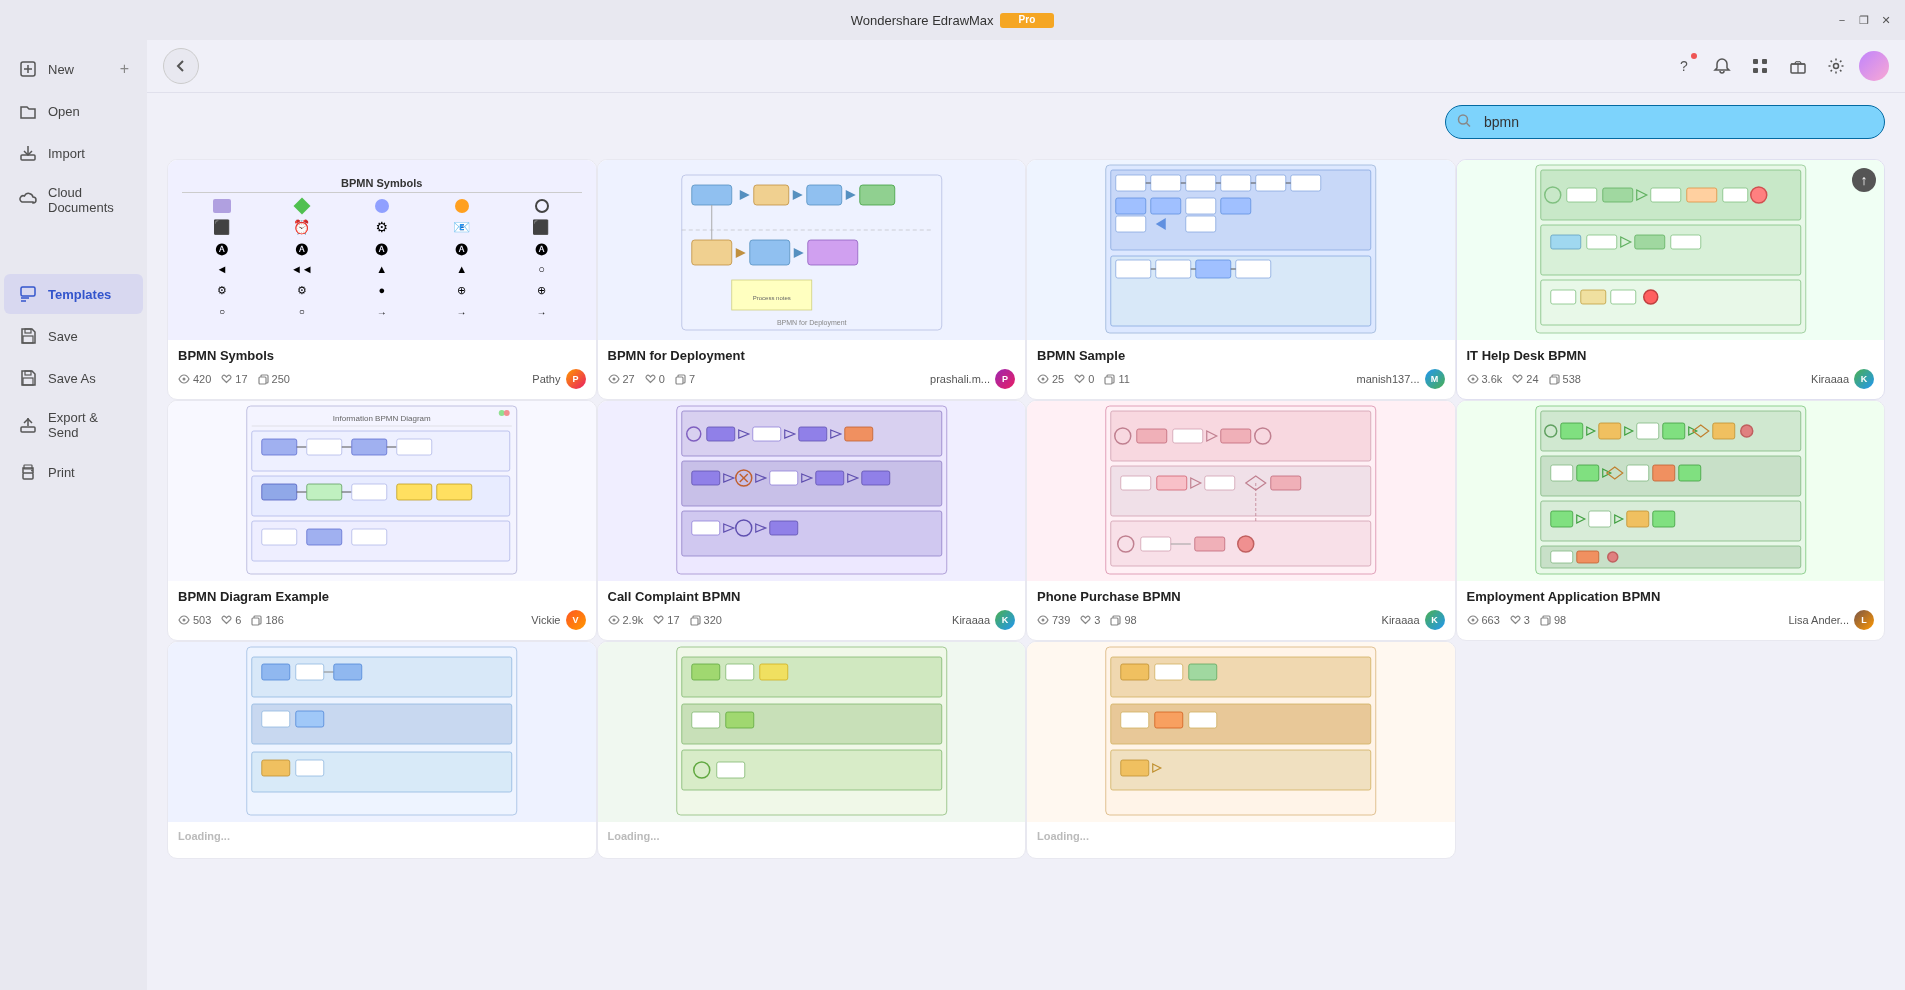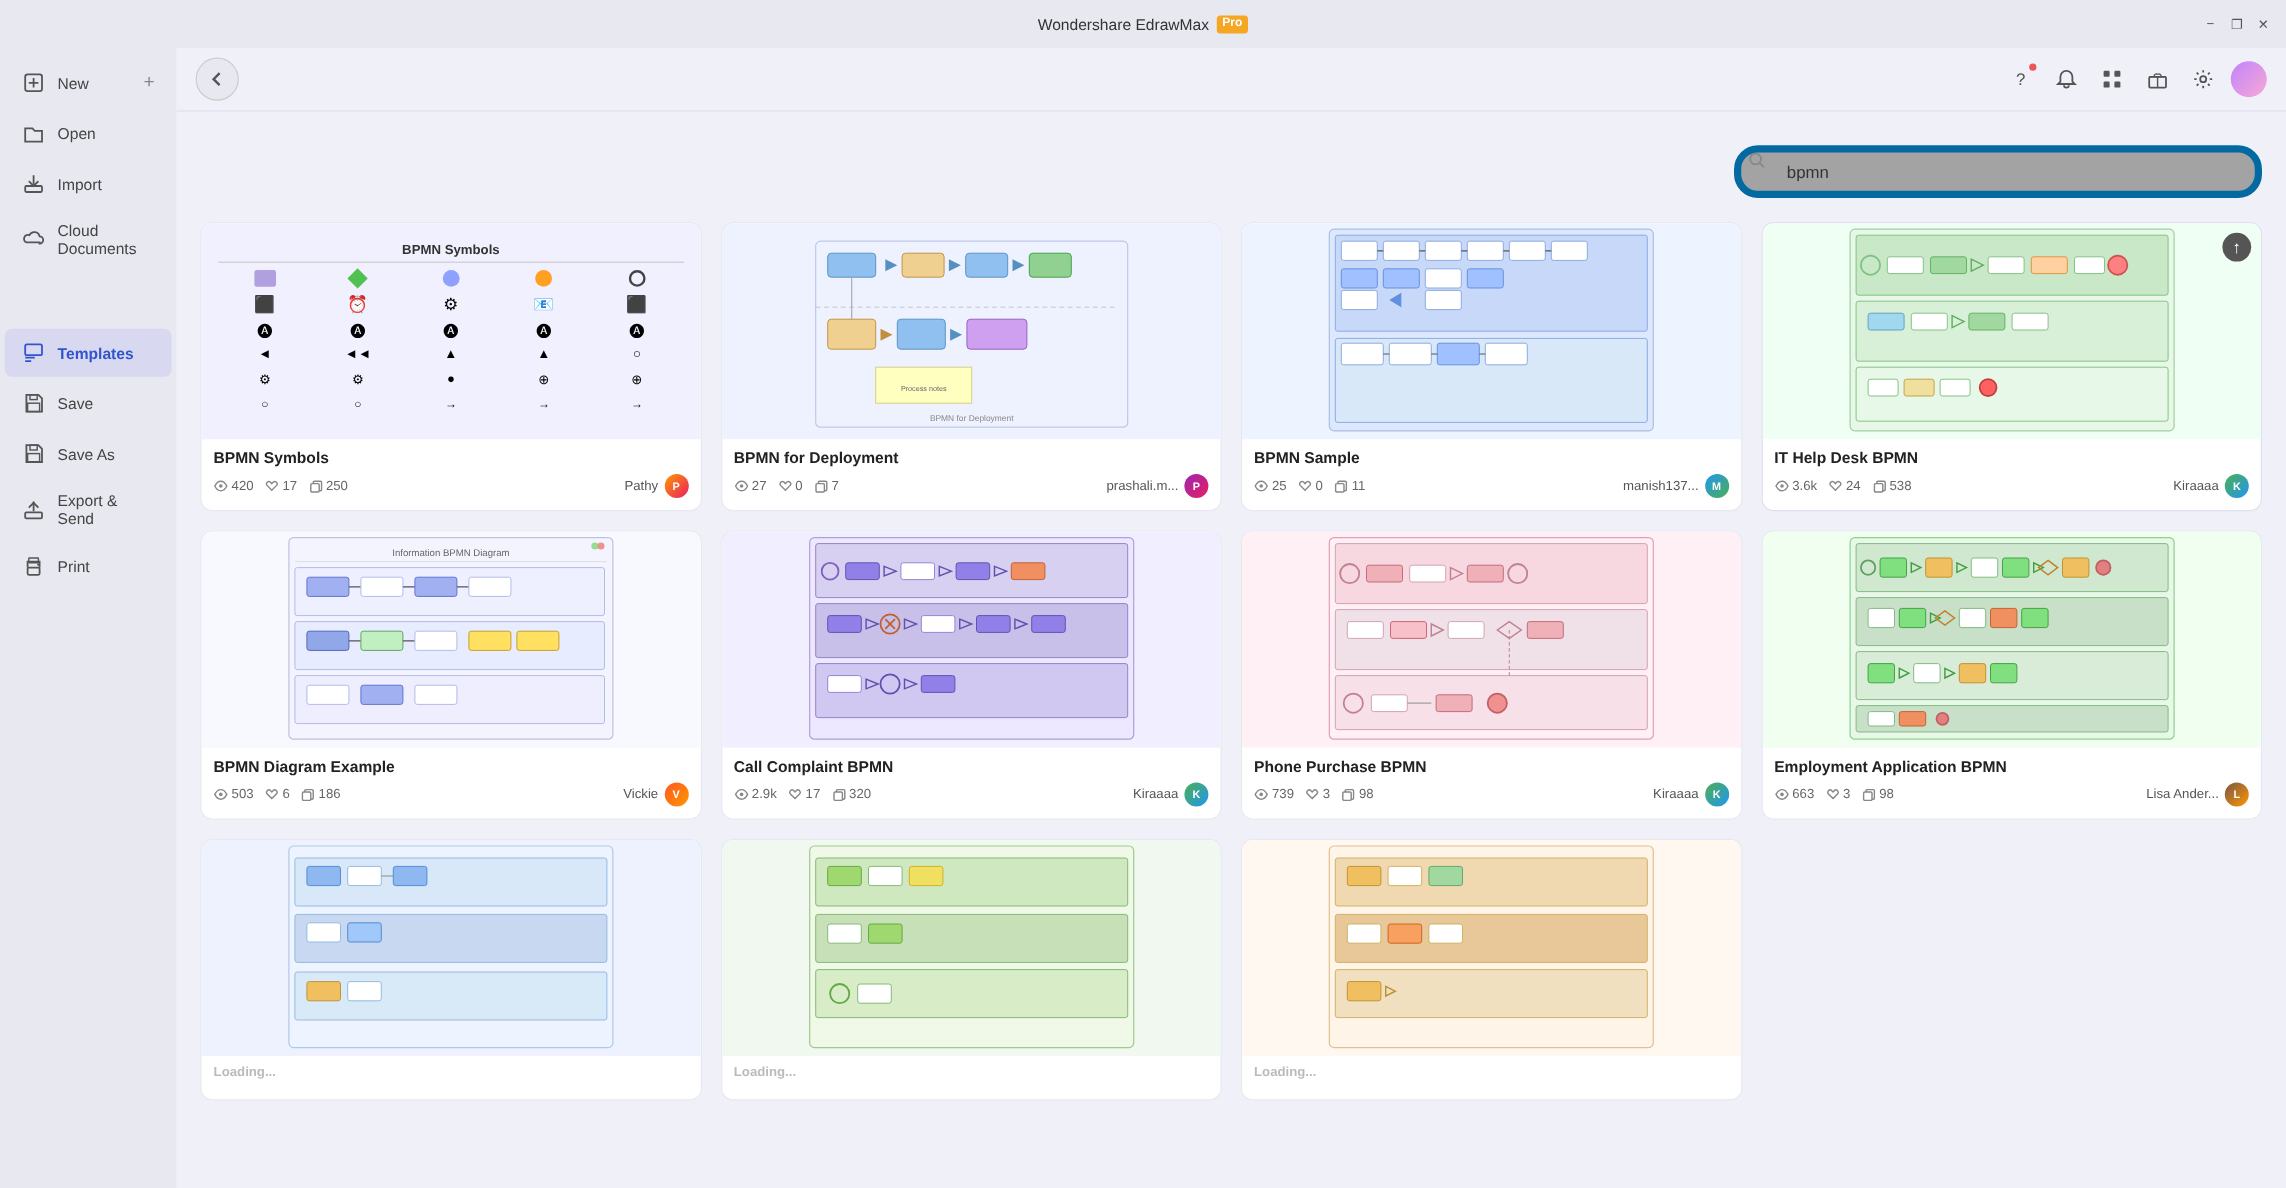--- a/index.html
+++ b/index.html
@@ -19,21 +19,21 @@
       font-size: 13px;
       color: #333;
       display: flex;
       gap: 6px;
     }
     .pro-badge {
       background: #f5a623;
       color: white;
       font-size: 10px;
       font-weight: bold;
-      padding: 1px 5px;
+      padding: 1px 19px;
       border-radius: 3px;
     }
     .titlebar-controls {
       position: absolute;
       right: 12px;
       top: 50%;
       transform: translateY(-50%);
       display: flex;
       gap: 8px;
       align-items: center;
@@ -129,26 +129,25 @@
     .search-box {
       flex: 1;
       max-width: 440px;
       margin: 0 auto;
       position: relative;
     }
     .search-input {
       width: 100%;
       padding: 8px 16px 8px 38px;
       border-radius: 20px;
-      border: 6px solid #0369a1;
-      background: #a3a3a3;
+      border: 1px solid #0369a1;
+      background: #7dd3fc;
       font-size: 14px;
       outline: none;
       color: #333;
-      margin-top: 16px;
     }
     .search-icon-wrap {
       position: absolute;
       left: 12px;
       top: 50%;
       transform: translateY(-50%);
       color: #888;
       font-size: 14px;
     }
     .filter-btn {
@@ -189,21 +188,20 @@
 
     
     .templates-scroll {
       flex: 1;
       overflow-y: auto;
       padding: 12px 20px;
     }
     .templates-grid {
       display: grid;
       grid-template-columns: repeat(4, 1fr);
-      gap: 16px;
     }
     .template-card {
       background: white;
       border-radius: 10px;
       overflow: hidden;
       border: 1.5px solid #e8e8f0;
       cursor: pointer;
       transition: box-shadow 0.15s;
     }
     .template-card.featured {

